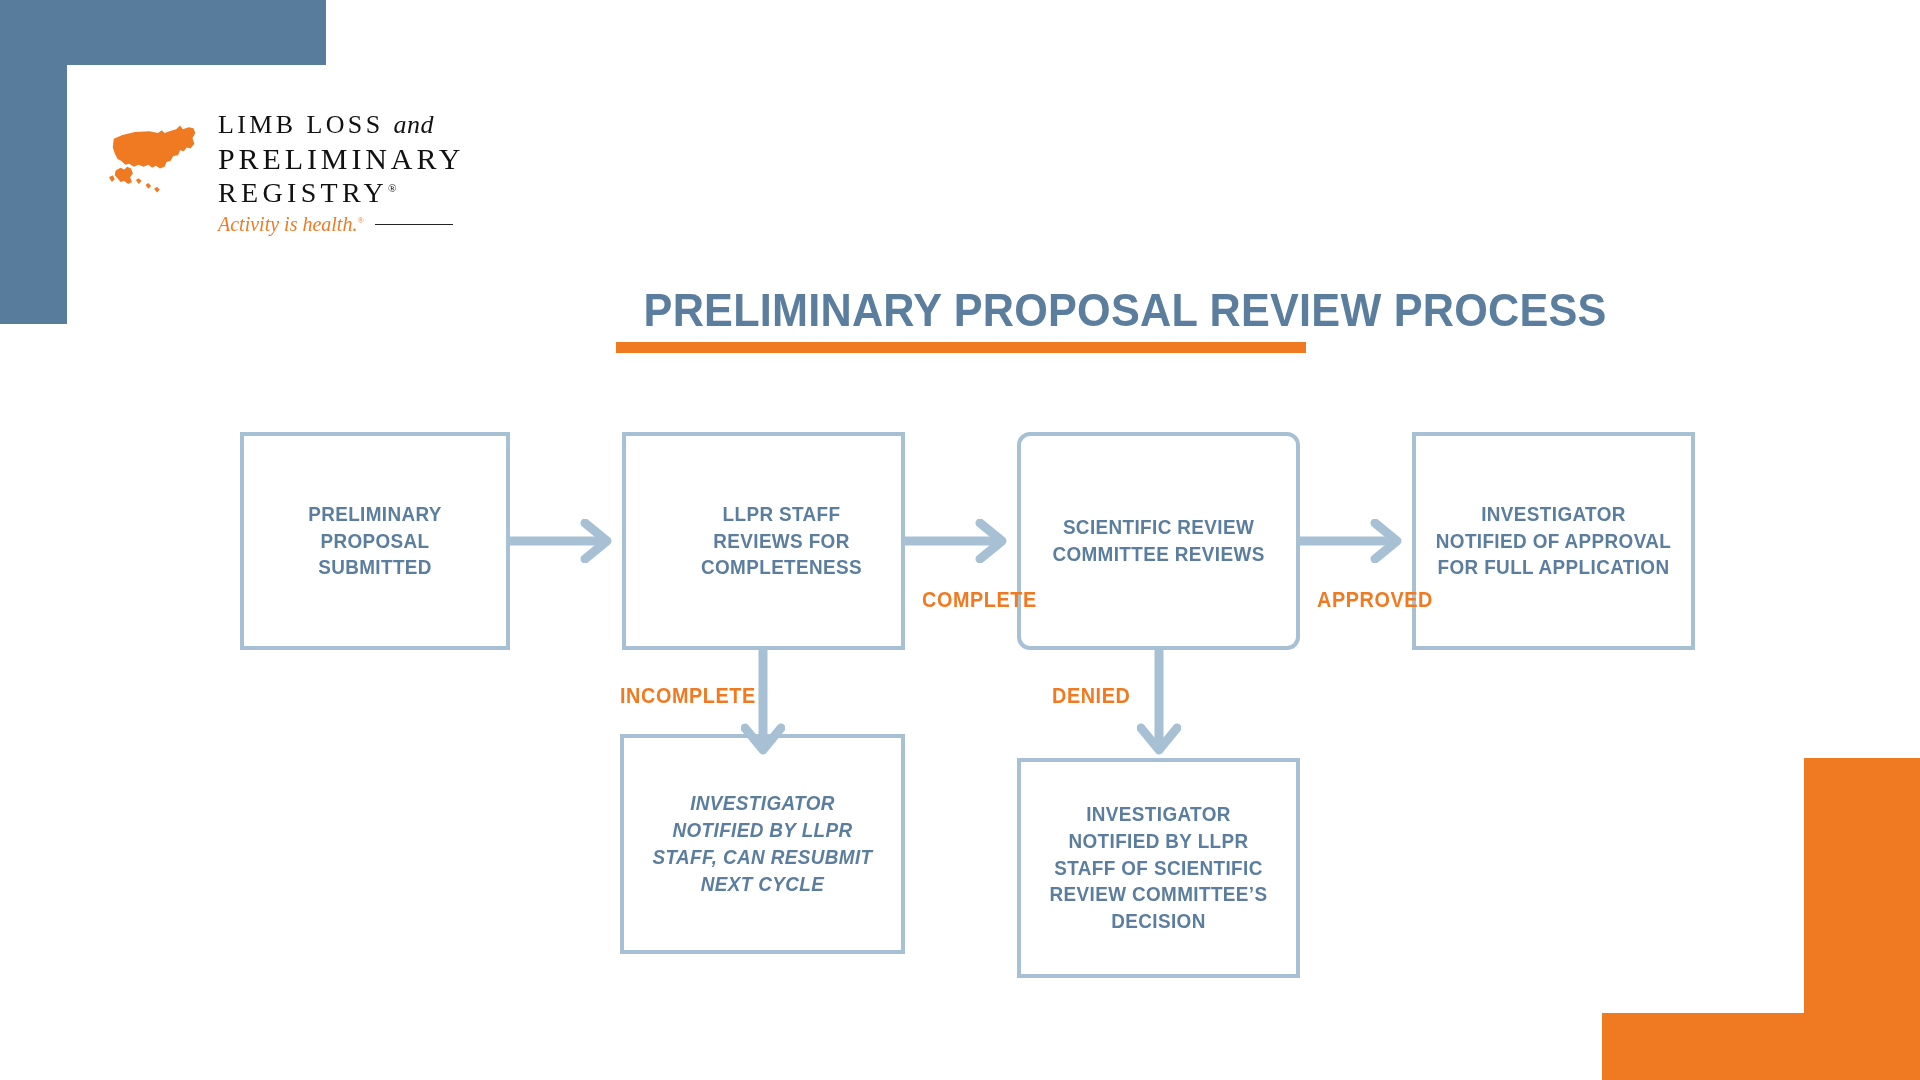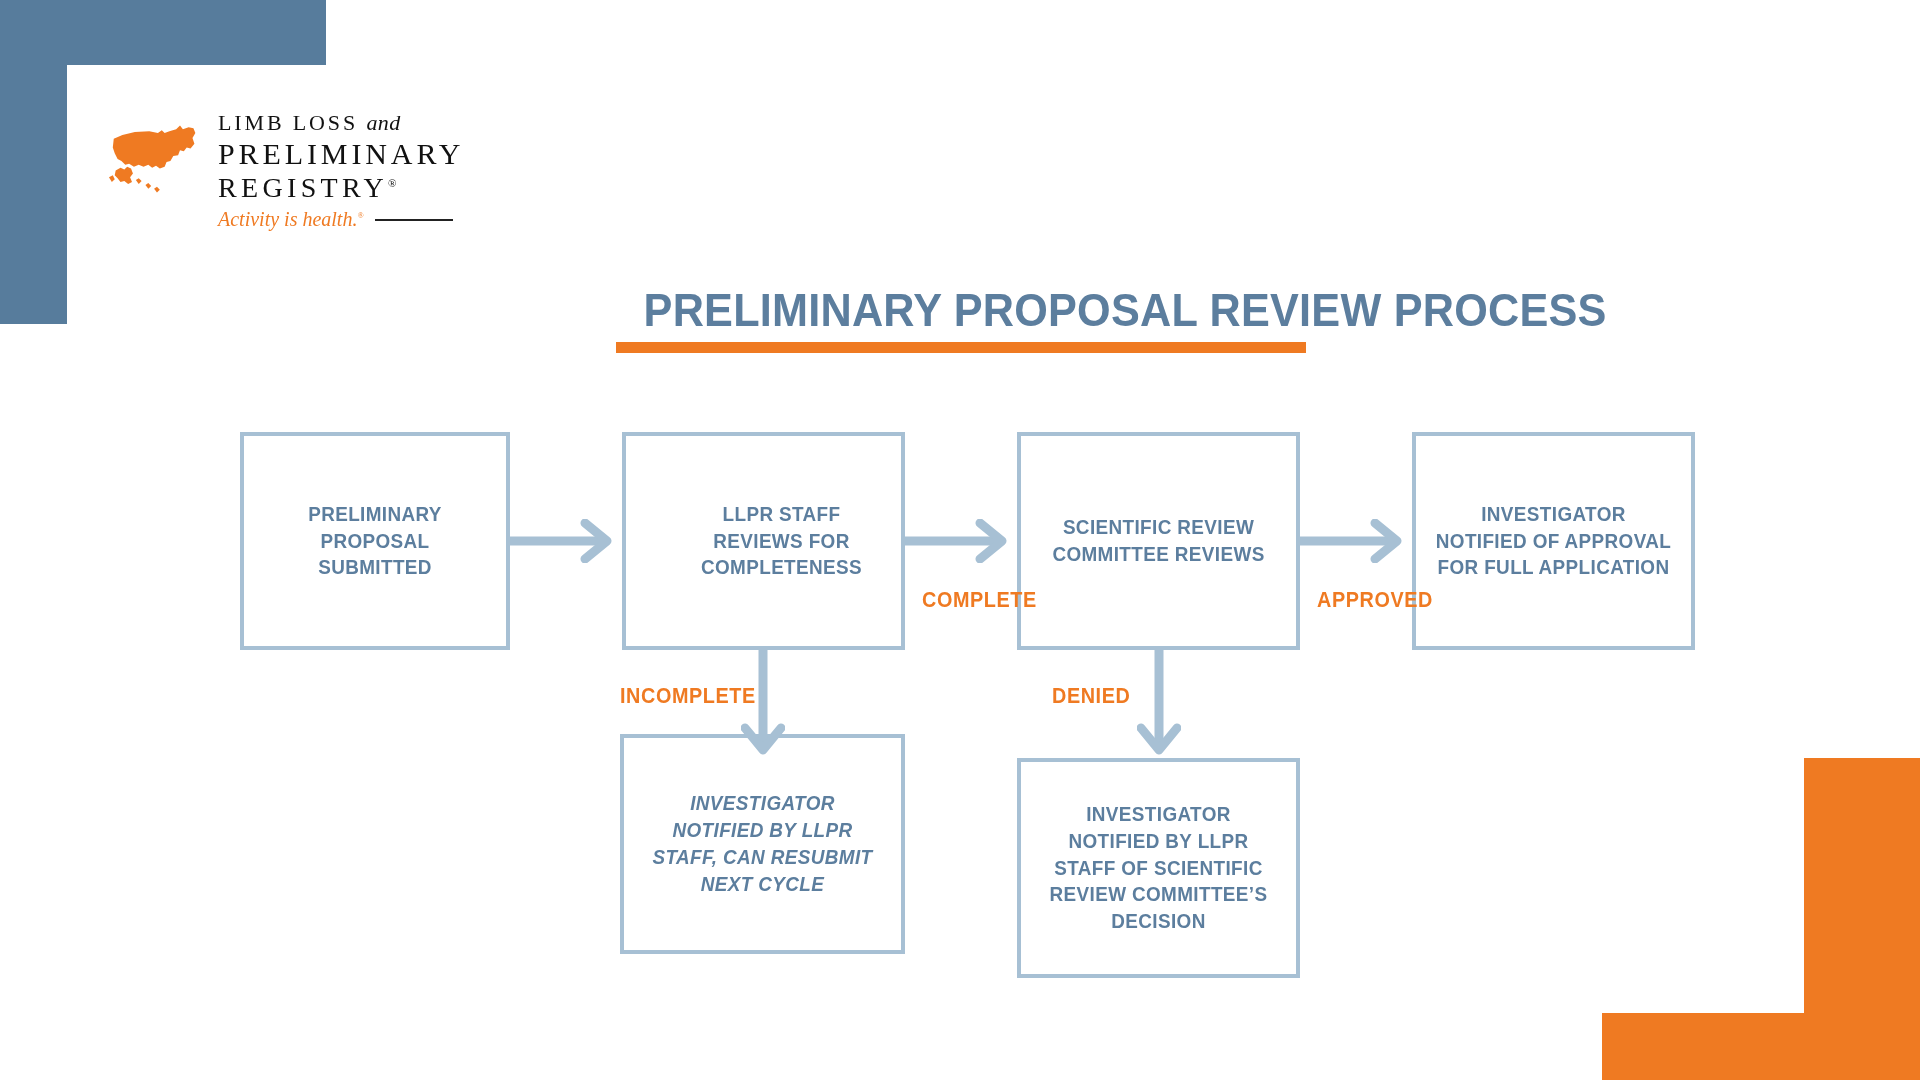--- a/index.html
+++ b/index.html
@@ -71,21 +71,21 @@
   .logo-wordmark {
     display: block;
   }
   .logo-line {
     font-family: "Liberation Serif", serif;
     color: #111111;
     letter-spacing: 0.13em;
     white-space: nowrap;
     line-height: 1.18;
   }
-  .logo-line1 { font-size: 22px; }
+  .logo-line1 { font-size: 26px; }
   .logo-line2 { font-size: 30px; }
   .logo-line3 { font-size: 28px; letter-spacing: 0.155em; }
   .logo-line .ital {
     font-style: italic;
     letter-spacing: 0.02em;
   }
   .logo-reg {
     font-size: 0.40em;
     vertical-align: super;
     letter-spacing: 0;
@@ -152,21 +152,21 @@
     line-height: 1.28;
     letter-spacing: 0.02em;
     color: #5c7e9e;
     text-align: center;
     transform: scaleX(0.90);
     padding: 0 6px;
   }
 
   #node-prelim     { left: 240px;  top: 432px; width: 270px; height: 218px; }
   #node-staff      { left: 622px;  top: 432px; width: 283px; height: 218px; padding-left: 36px; }
-  #node-src        { left: 1017px; top: 432px; width: 283px; height: 218px; }
+  #node-src        { left: 1017px; top: 432px; width: 283px; height: 218px; border-radius: 13px; }
   #node-approved   { left: 1412px; top: 432px; width: 283px; height: 218px; }
   #node-incomplete { left: 620px;  top: 734px; width: 285px; height: 220px; font-style: italic; }
   #node-denied     { left: 1017px; top: 758px; width: 283px; height: 220px; }
 
   
   .arrow-h {
     position: absolute;
     width: 112px;
     height: 44px;
   }

